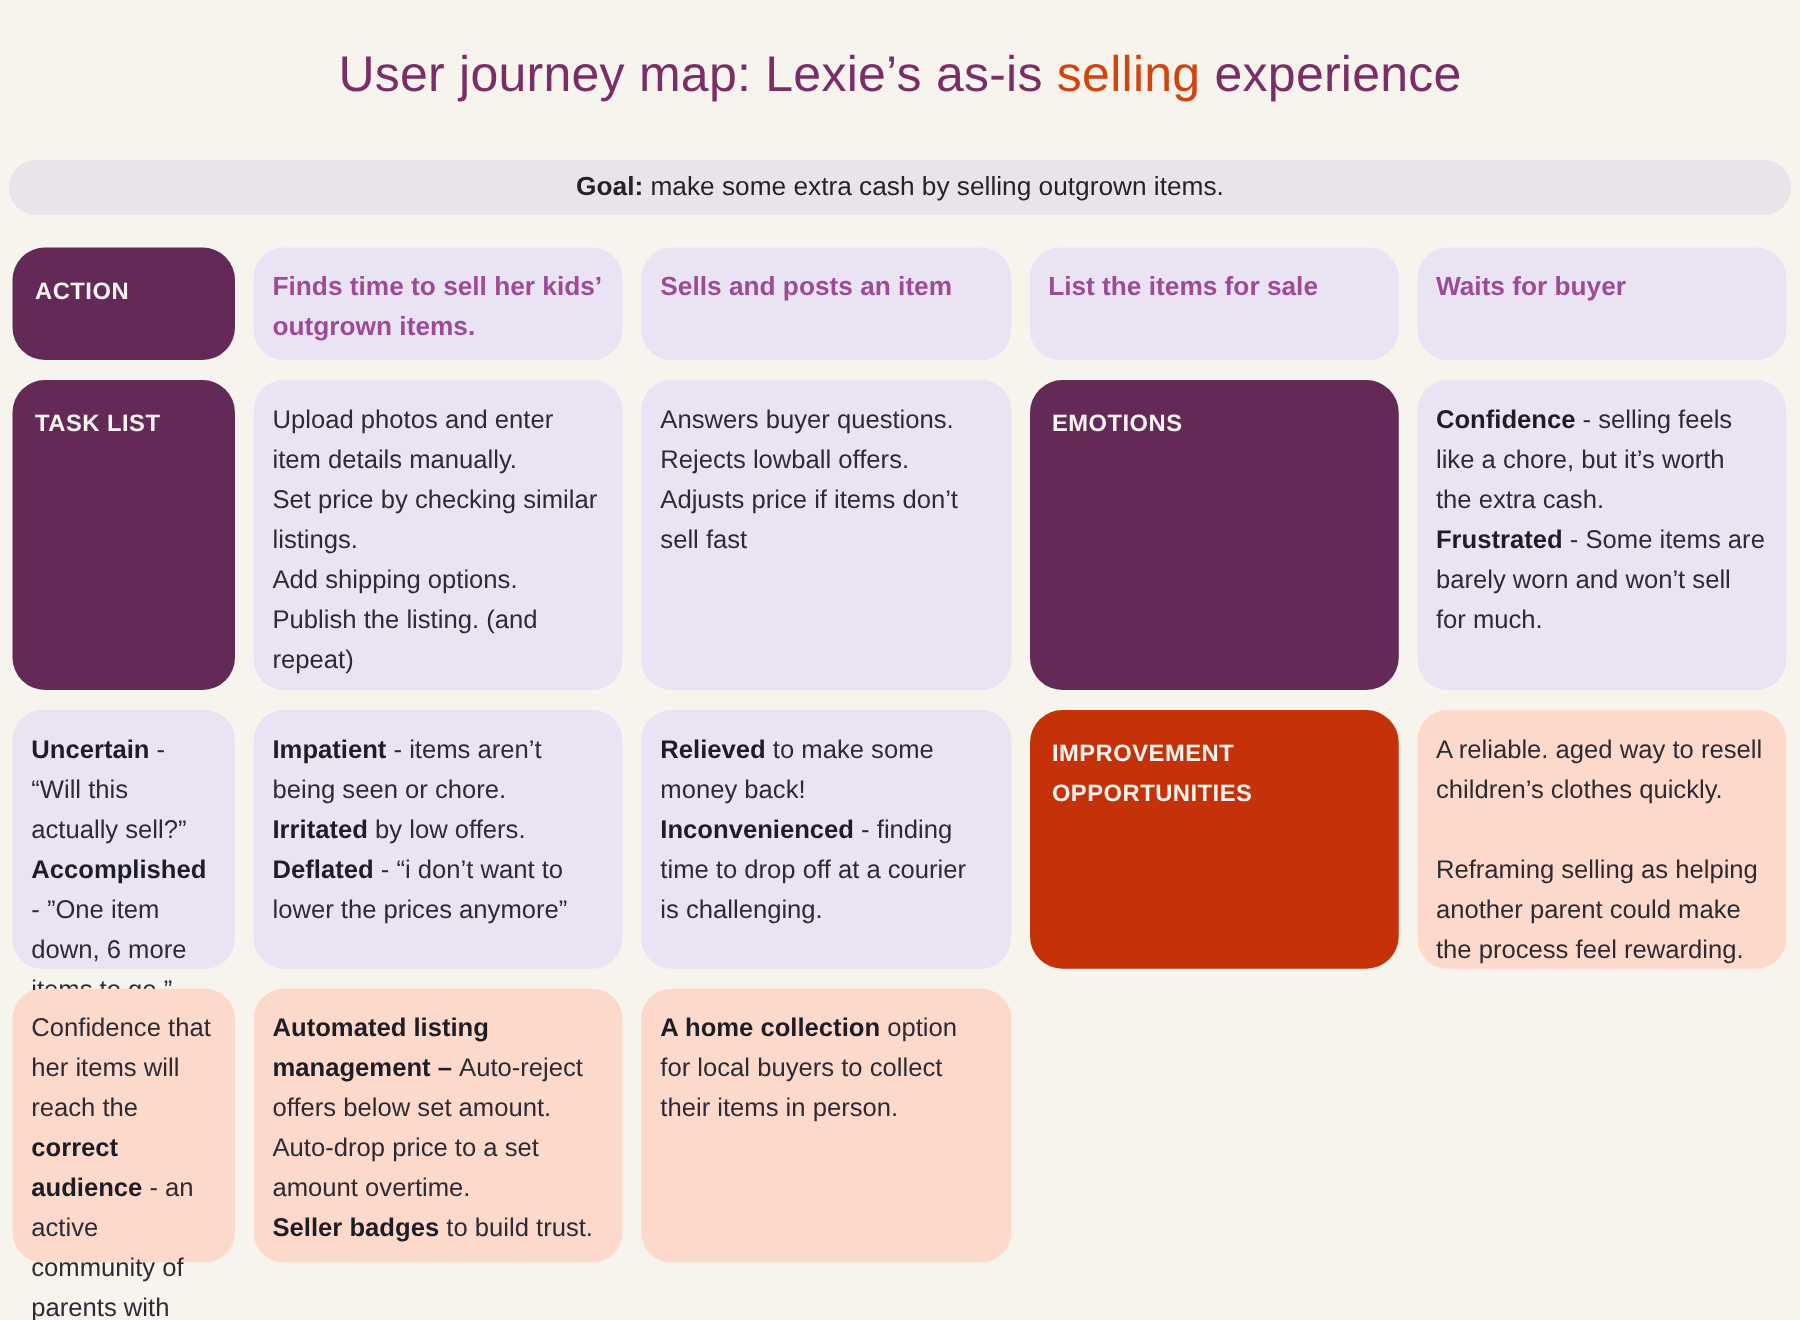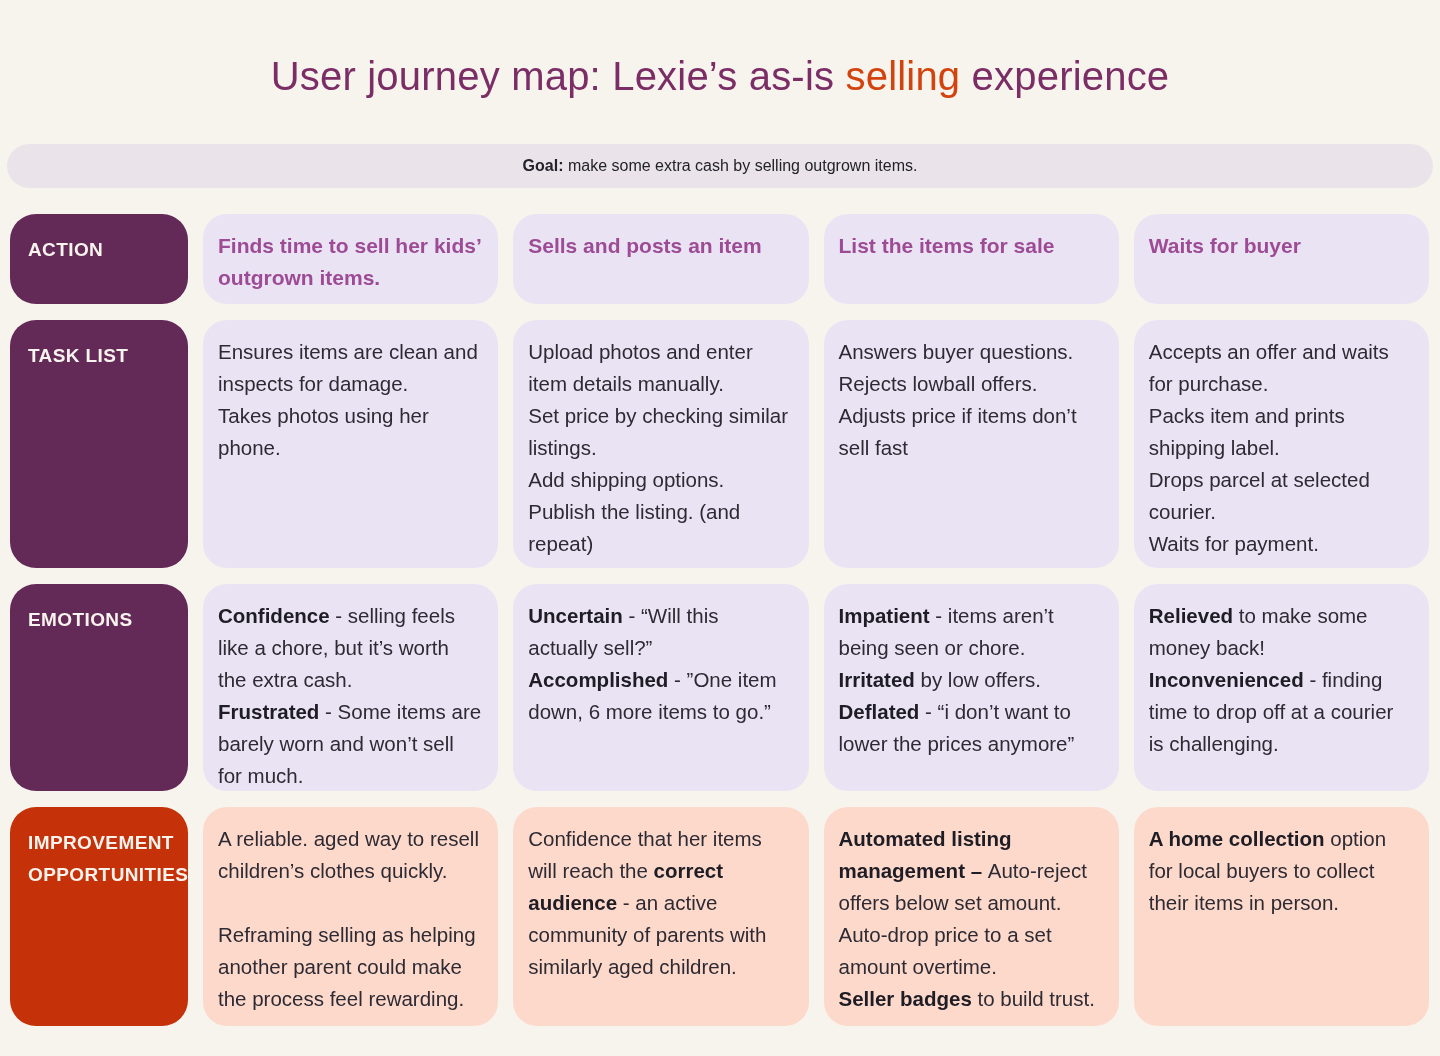--- a/index.html
+++ b/index.html
@@ -19,34 +19,34 @@
   *{box-sizing:border-box;}
   html,body{margin:0;padding:0;}
   body{
     width:1440px;height:1056px;
     background:var(--bg);
     font-family:"Liberation Sans","DejaVu Sans",sans-serif;
     color:var(--body-text);
     overflow:hidden;
   }
   .title{
-    margin:52px 0 0 0;
+    margin:36px 0 0 0;
     height:48px;line-height:48px;
     text-align:center;
     font-size:40px;font-weight:500;
     color:var(--title-purple);
     letter-spacing:0.2px;
   }
   .title .accent{color:var(--title-accent);}
   .goal-pill{
     margin:44px 7px 0 7px;
     height:44px;border-radius:22px;
     background:var(--pill);
     display:flex;align-items:center;justify-content:center;
-    font-size:16px;line-height:44px;
+    font-size:21px;line-height:44px;
     color:#23212a;
     white-space:pre;
   }
   .goal-pill .b{font-weight:700;}
   .grid{
     margin:26px 11px 0 10px;
     display:grid;
     grid-template-columns:178px repeat(4,1fr);
     grid-template-rows:90px 248px 207px 219px;
     column-gap:15px;
@@ -97,39 +97,29 @@
     </div>
   <div class="cell lav action">
       <div class="line"><span class="b">List the items for sale</span></div>
     </div>
   <div class="cell lav action">
       <div class="line"><span class="b">Waits for buyer</span></div>
     </div>
 
   <div class="rowhead plum"><span>TASK LIST</span></div>
   <div class="cell lav">
-      <div class="line"><span>Ensures items are clean and inspects for damage.</span></div>
-      <div class="line"><span>Takes photos using her phone.</span></div>
-    </div>
-  <div class="cell lav">
       <div class="line"><span>Upload photos and enter item details manually.</span></div>
       <div class="line"><span>Set price by checking similar listings.</span></div>
       <div class="line"><span>Add shipping options.</span></div>
       <div class="line"><span>Publish the listing. (and repeat)</span></div>
     </div>
   <div class="cell lav">
       <div class="line"><span>Answers buyer questions.</span></div>
       <div class="line"><span>Rejects lowball offers.</span></div>
       <div class="line"><span>Adjusts price if items don’t sell fast</span></div>
-    </div>
-  <div class="cell lav">
-      <div class="line"><span>Accepts an offer and waits for purchase.</span></div>
-      <div class="line"><span>Packs item and prints shipping label.</span></div>
-      <div class="line"><span>Drops parcel at selected courier.</span></div>
-      <div class="line"><span>Waits for payment.</span></div>
     </div>
 
   <div class="rowhead plum"><span>EMOTIONS</span></div>
   <div class="cell lav">
       <div class="line"><span class="b">Confidence</span><span> - selling feels like a chore, but it’s worth the extra cash.</span></div>
       <div class="line"><span class="b">Frustrated</span><span> - Some items are barely worn and won’t sell for much.</span></div>
     </div>
   <div class="cell lav">
       <div class="line"><span class="b">Uncertain</span><span> - “Will this actually sell?”</span></div>
       <div class="line"><span class="b">Accomplished</span><span> - ”One item down, 6 more items to go.”</span></div>

